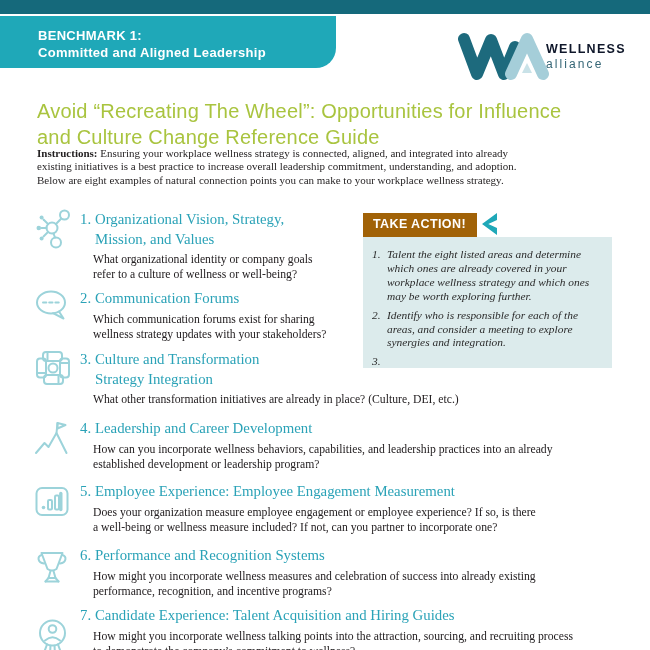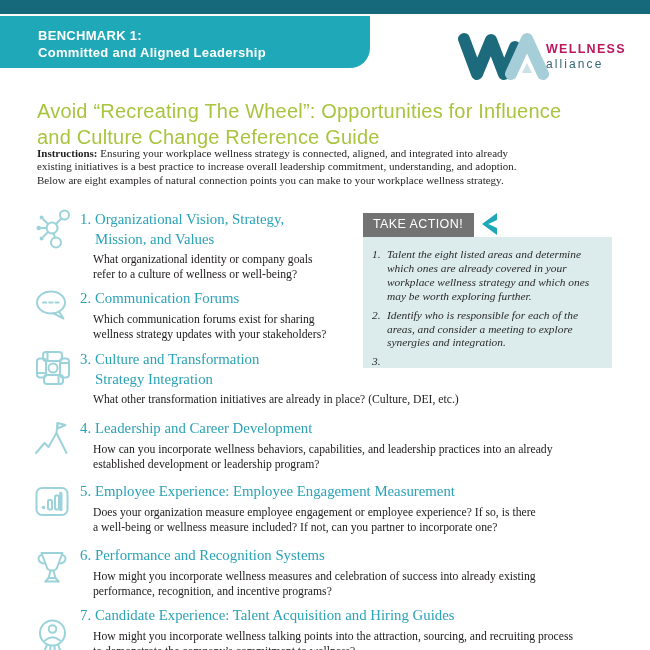--- a/index.html
+++ b/index.html
@@ -1,49 +1,49 @@
 <!DOCTYPE html>
 <html><head>
 <meta charset="utf-8">
 <style>
   html,body{margin:0;padding:0;background:#fff;}
   .page{position:relative;width:650px;height:650px;background:#ffffff;overflow:hidden;
         font-family:"Liberation Serif",serif;}
   
   .topbar{position:absolute;left:0;top:0;width:650px;height:14px;background:#15697b;}
-  .banner{position:absolute;left:0;top:16px;width:370px;height:52px;background:#1fa8b8;
+  .banner{position:absolute;left:0;top:16px;width:336px;height:52px;background:#1fa8b8;
           border-radius:0 0 20px 0;box-sizing:border-box;padding:12px 0 0 38px;
           color:#ffffff;font-family:"Liberation Sans",sans-serif;font-weight:700;
           font-size:13px;line-height:16.5px;letter-spacing:.3px;}
   
   .logo{position:absolute;left:456px;top:30px;display:flex;align-items:flex-start;}
   .wordmark{margin-left:-10px;padding-top:12px;font-family:"Liberation Sans",sans-serif;}
-  .wm-top{font-weight:700;font-size:12.5px;letter-spacing:1.3px;color:#be185d;}
+  .wm-top{font-weight:700;font-size:12.5px;letter-spacing:1.3px;color:#0f172a;}
   .wm-bottom{font-weight:400;font-size:12px;letter-spacing:2.1px;color:#356676;margin-top:1px;}
   
   .title{position:absolute;left:37px;top:98px;margin:0;font-family:"Liberation Sans",sans-serif;
          font-weight:400;font-size:20px;line-height:26px;color:#a9c43f;white-space:pre-line;
          letter-spacing:.2px;}
   .instructions{position:absolute;left:37px;top:147px;width:602px;margin:0;
                 font-size:11px;line-height:13.4px;color:#221f20;}
   .instructions b{font-weight:700;}
   .instructions .itext{white-space:pre-line;}
   
   .item{position:absolute;left:80px;width:566px;}
   .heading{display:flex;color:#2aa2b7;font-size:14.8px;line-height:19.5px;}
   .num{flex:none;width:15px;}
   .ttl{white-space:pre-line;}
   .q{margin-left:13px;margin-top:3px;font-size:11.7px;line-height:15px;color:#242022;
      white-space:pre-line;}
   .item-icon{position:absolute;left:34px;}
   .item-icon svg{stroke:#9cd3da;fill:none;stroke-width:2;stroke-linecap:round;stroke-linejoin:round;}
   .item-icon .fdot{fill:#9cd3da;stroke:none;}
   
-  .ta-tag{position:absolute;left:363px;top:213px;height:34px;background:#737373;color:#fff;
-          font-family:"Liberation Sans",sans-serif;font-weight:400;font-size:12.5px;
+  .ta-tag{position:absolute;left:363px;top:213px;height:34px;background:#a16207;color:#fff;
+          font-family:"Liberation Sans",sans-serif;font-weight:700;font-size:12.5px;
           letter-spacing:.4px;padding:4px 11px 0 10px;box-sizing:border-box;}
   .ta-chevron{position:absolute;left:482px;top:213px;width:15px;height:22px;background:#1fa8b8;
           clip-path:polygon(0 50%,100% 0,100% 32%,42% 50%,100% 68%,100% 100%);}
   .ta-box{position:absolute;left:363px;top:237px;width:249px;height:131px;background:#dcebec;
           box-sizing:border-box;padding:11px 8px 0 9px;}
   .ta-item{display:flex;font-style:italic;font-size:11.4px;line-height:13.9px;color:#2a2a2a;
           margin-bottom:5px;}
   .ta-num{flex:none;width:15px;}
   .ta-text{white-space:pre-line;}
 </style>

